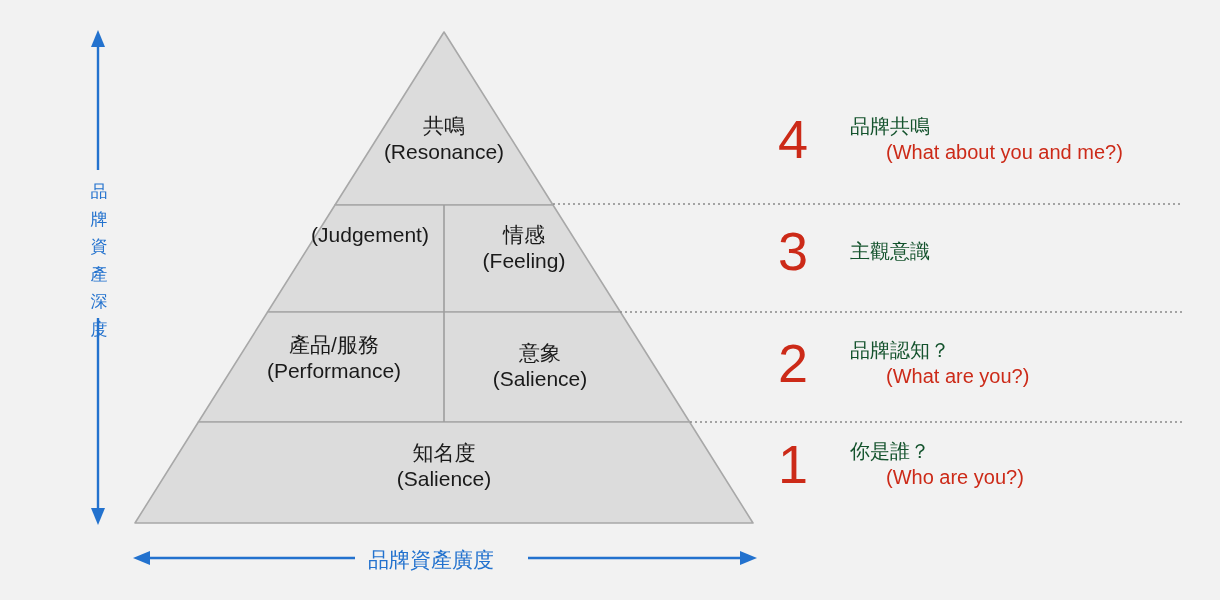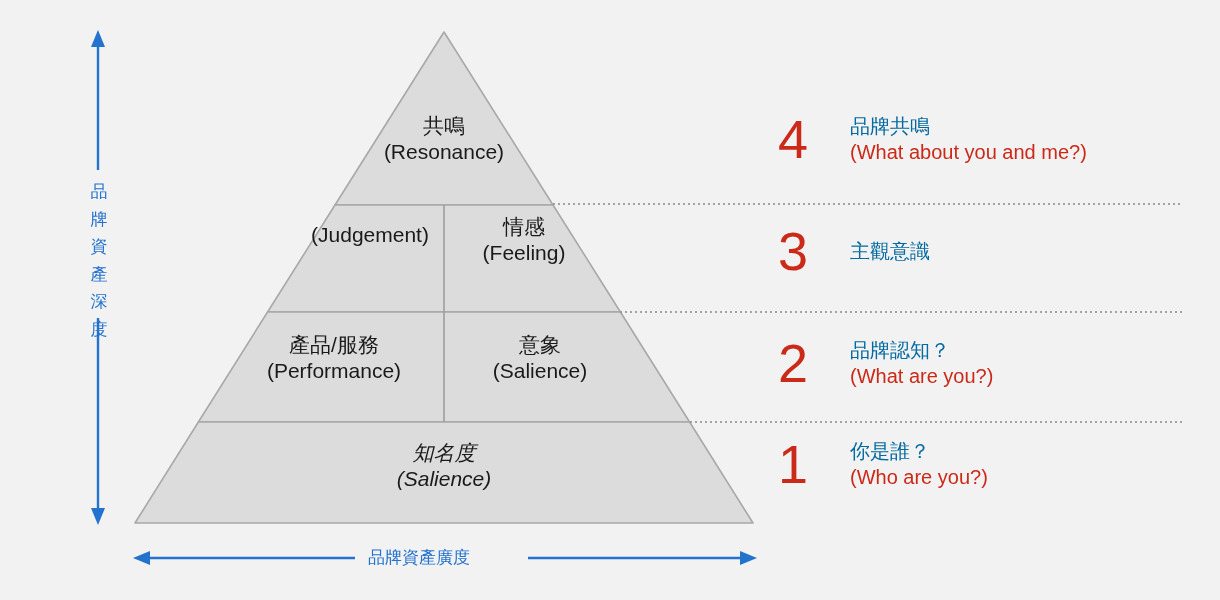--- a/index.html
+++ b/index.html
@@ -60,28 +60,29 @@
     text-align: left;
     color: #cc2a18;
   }
   .level-text {
     margin-left: 18px;
     line-height: 1.3;
   }
   .level-text .cn {
     display: block;
     font-size: 20px;
-    color: #0369a1;
+    color: #14532d;
     white-space: nowrap;
   }
   .level-text .en {
     display: block;
     font-size: 20px;
     color: #cc2a18;
     white-space: nowrap;
+    margin-left: 36px;
   }
 
   
   .axis-v-label {
     position: absolute;
     left: 84px;
     top: 178px;
     width: 30px;
     text-align: center;
     color: #2372ce;
@@ -89,21 +90,21 @@
     line-height: 1.62;
   }
   .axis-v-label span {
     display: block;
   }
   .axis-h-label {
     position: absolute;
     left: 368px;
     top: 546px;
     color: #2372ce;
-    font-size: 17px;
+    font-size: 21px;
     white-space: nowrap;
   }
 </style>
 </head>
 <body>
 
 <div id="stage">
 
   <svg id="diagram-svg" viewBox="0 0 1220 600">
 
@@ -144,36 +145,36 @@
 
   <div class="tier-label" style="left:344px; top:113px; width:200px;">
     <span class="cn">共鳴</span>
     <span class="en">(Resonance)</span>
   </div>
 
   <div class="tier-label" style="left:270px; top:222px; width:200px;">
     <span class="en">(Judgement)</span>
   </div>
 
-  <div class="tier-label" style="left:424px; top:214px; width:200px;">
+  <div class="tier-label" style="left:424px; top:222px; width:200px;">
     <span class="cn">情感</span>
     <span class="en">(Feeling)</span>
   </div>
 
   <div class="tier-label" style="left:234px; top:332px; width:200px;text-align:center;">
     <span class="cn">產品/服務</span>
     <span class="en">(Performance)</span>
   </div>
 
-  <div class="tier-label" style="left:440px; top:332px; width:200px;">
+  <div class="tier-label" style="left:440px; top:340px; width:200px;">
     <span class="cn">意象</span>
     <span class="en">(Salience)</span>
   </div>
 
-  <div class="tier-label" style="left:344px; top:440px; width:200px;font-style:italic;">
+  <div class="tier-label" style="left:344px; top:440px; width:200px;">
     <span class="cn">知名度</span>
     <span class="en">(Salience)</span>
   </div>
 
   <div class="level-row" style="left:778px; top:112px;">
     <div class="level-num">4</div>
     <div class="level-text">
       <span class="cn">品牌共鳴</span>
       <span class="en">(What about you and me?)</span>
     </div>

